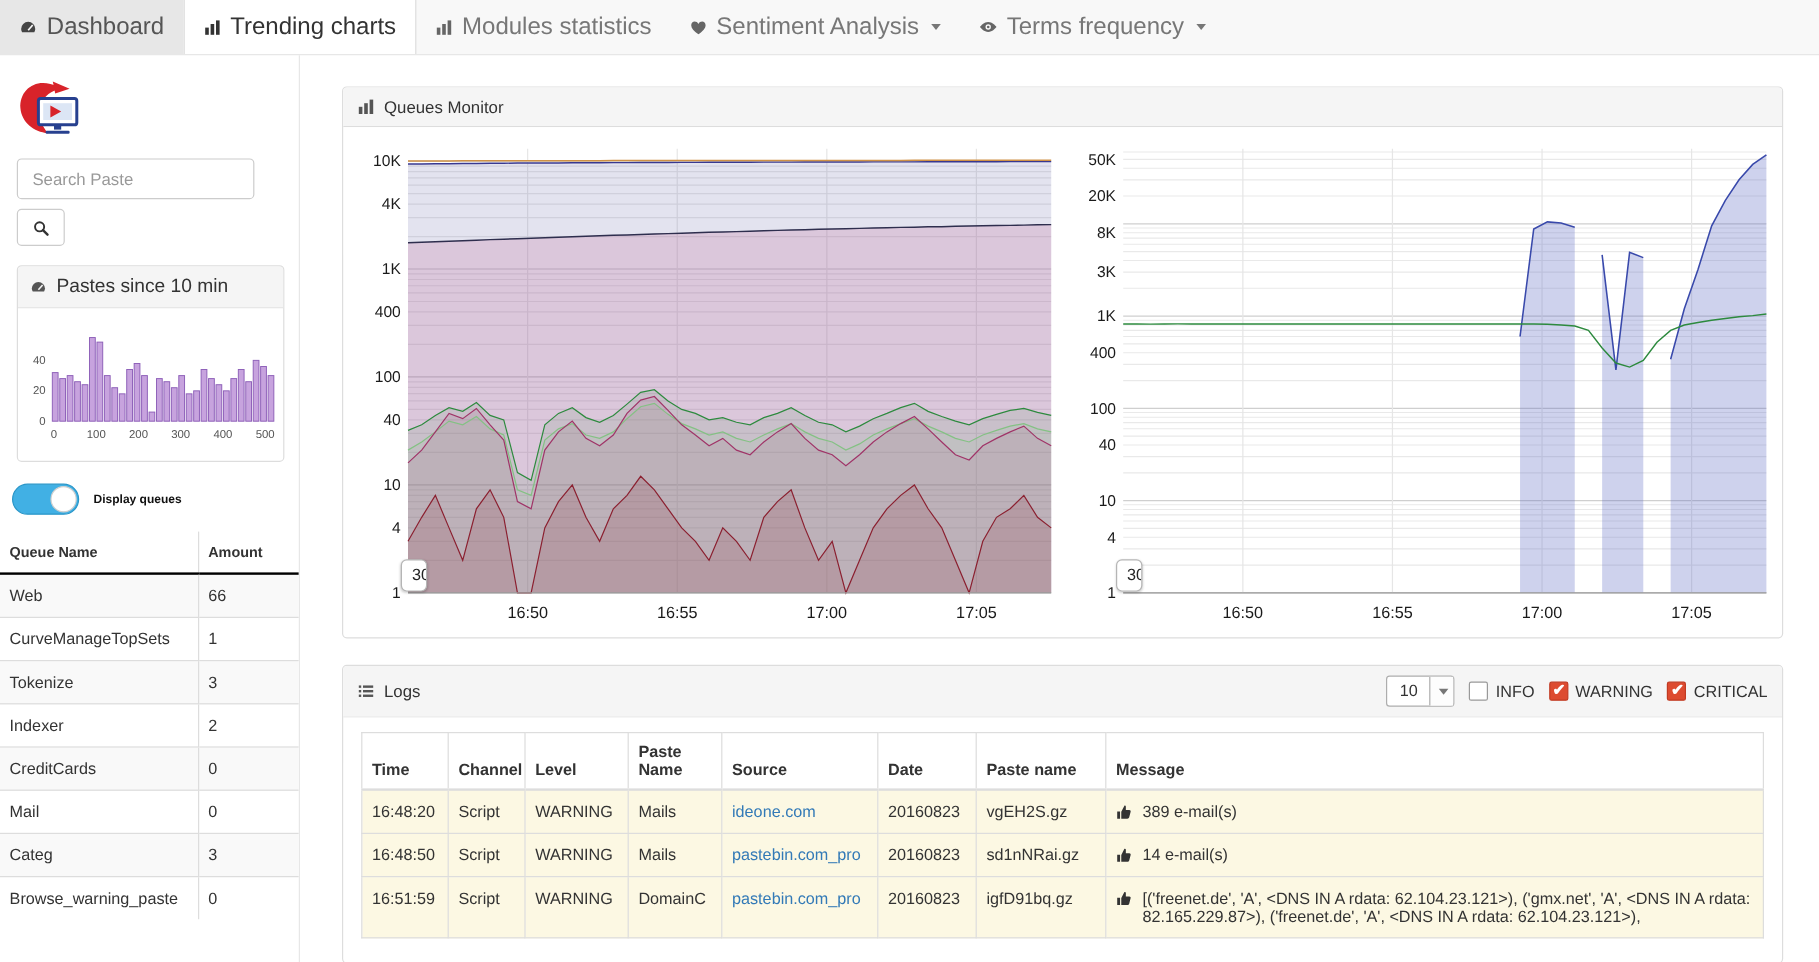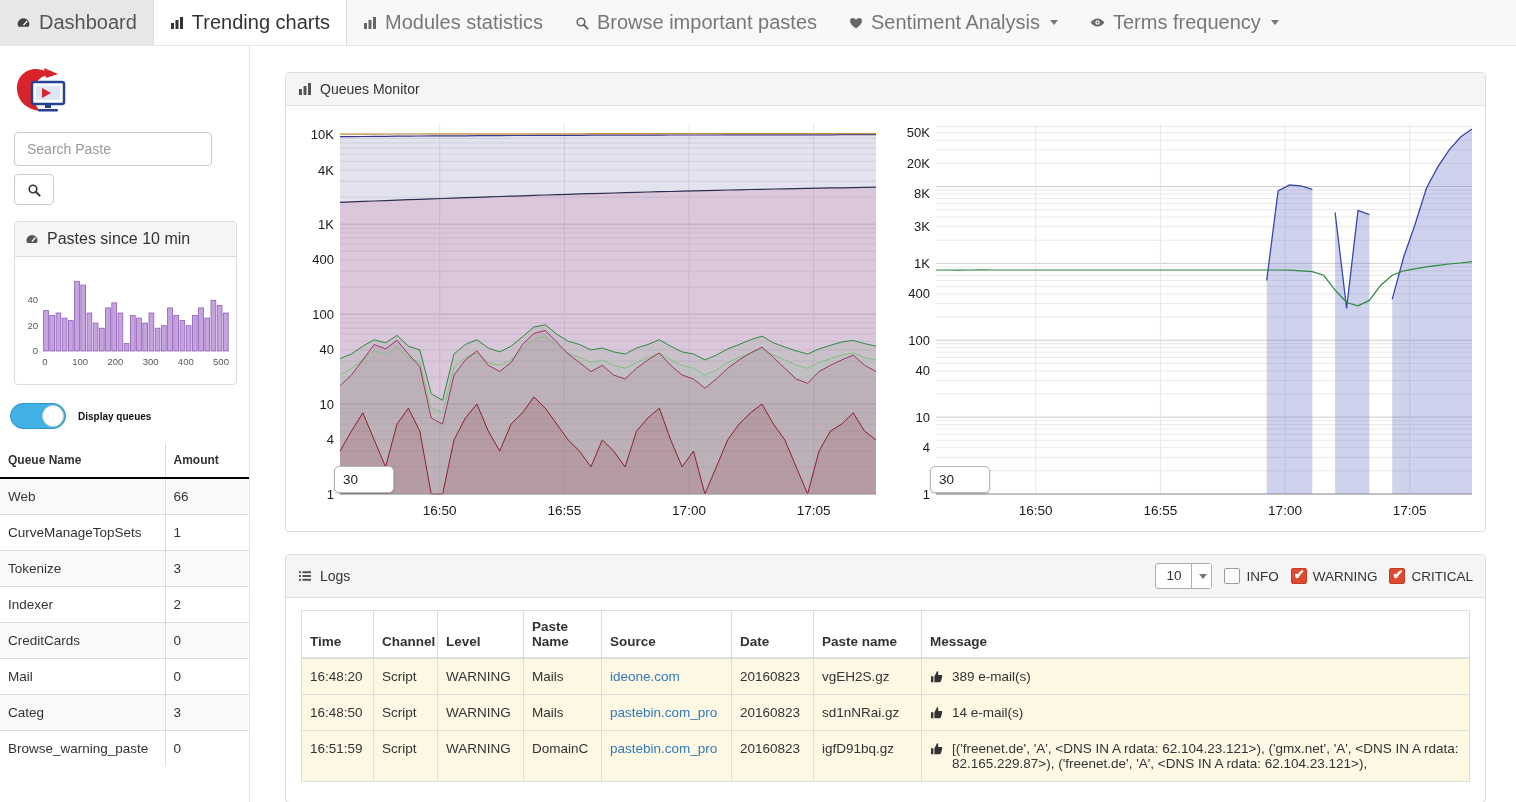--- a/index.html
+++ b/index.html
@@ -46,21 +46,21 @@
   .queue-table tbody tr:nth-child(odd) { background:#f9f9f9; }
 
   
   .main { position:absolute; left:250px; top:46px; right:0; bottom:0; overflow:hidden; background:#fff; }
   .panel { border:1px solid #ddd; border-radius:4px; background:#fff; }
   .panel-header { background:#f5f5f5; border-bottom:1px solid #ddd; padding:8px 12px; font-size:14px; color:#333; display:flex; align-items:center; gap:8px; border-radius:3px 3px 0 0; }
   .panel-header .icon { color:#555; }
   .queues-panel { margin:26px 30px 0 35px; }
   .queues-body { display:flex; gap:10px; padding:10px 8px 4px; }
   .chart-wrap { position:relative; }
-  .range-box { position:absolute; left:40px; top:350px; width:60px; height:27px; border:1px solid #b5b5b5; border-radius:5px; background:#fff; font-size:13.5px; padding:0 0 0 8px; color:#222; box-shadow:0 1px 2px rgba(0,0,0,0.18); font-family:"Liberation Sans",sans-serif; }
+  .range-box { position:absolute; left:40px; top:350px; width:22px; height:27px; border:1px solid #b5b5b5; border-radius:5px; background:#fff; font-size:13.5px; padding:0 0 0 8px; color:#222; box-shadow:0 1px 2px rgba(0,0,0,0.18); font-family:"Liberation Sans",sans-serif; }
 
   .logs-panel { margin:22px 30px 0 35px; }
   .logs-controls { margin-left:auto; display:flex; align-items:center; gap:12px; font-size:13.5px; color:#333; }
   .page-select { display:flex; align-items:stretch; border:1px solid #adadad; border-radius:3px; background:#fff; height:26px; cursor:pointer; }
   .page-select .val { padding:4px 10px 0 10px; min-width:30px; }
   .page-select .caret-box { border-left:1px solid #adadad; width:20px; display:flex; align-items:center; justify-content:center; background:#fdfdfd; }
   .filter { display:flex; align-items:center; gap:6px; cursor:pointer; }
   .chk { width:16px; height:16px; border:1px solid #999; border-radius:2px; background:#fff; display:inline-block; position:relative; }
   .chk.checked { background:#dd4b30; border-color:#c13a22; }
   .chk.checked::after { content:"\2714"; position:absolute; left:2px; top:-2px; color:#fff; font-size:13px; font-weight:bold; }
@@ -97,29 +97,20 @@
   </div>
   <div class="nav-item">
     <span class="icon">
       <svg width="14" height="14" viewBox="0 0 14 14" fill="currentColor">
           <rect x="1" y="7" width="3" height="6"></rect>
           <rect x="5.5" y="4" width="3" height="9"></rect>
           <rect x="10" y="1" width="3" height="12"></rect>
         </svg>
     </span>
     <span>Modules statistics</span>
-  </div>
-  <div class="nav-item">
-    <span class="icon">
-      <svg width="14" height="14" viewBox="0 0 14 14">
-          <circle cx="6" cy="6" r="3.8" fill="none" stroke="currentColor" stroke-width="1.6"></circle>
-          <line x1="8.8" y1="8.8" x2="12.6" y2="12.6" stroke="currentColor" stroke-width="2" stroke-linecap="round"></line>
-        </svg>
-    </span>
-    <span>Browse important pastes</span>
   </div>
   <div class="nav-item">
     <span class="icon">
       <svg width="14" height="14" viewBox="0 0 14 14">
           <path d="M7 12.6C3.2 9.8 1 7.5 1 5 1 3.3 2.3 2 3.9 2 5.1 2 6.2 2.7 7 3.9 7.8 2.7 8.9 2 10.1 2 11.7 2 13 3.3 13 5c0 2.5-2.2 4.8-6 7.6z" fill="currentColor"></path>
         </svg>
     </span>
     <span>Sentiment Analysis</span>
     <span class="caret"></span>
   </div>

